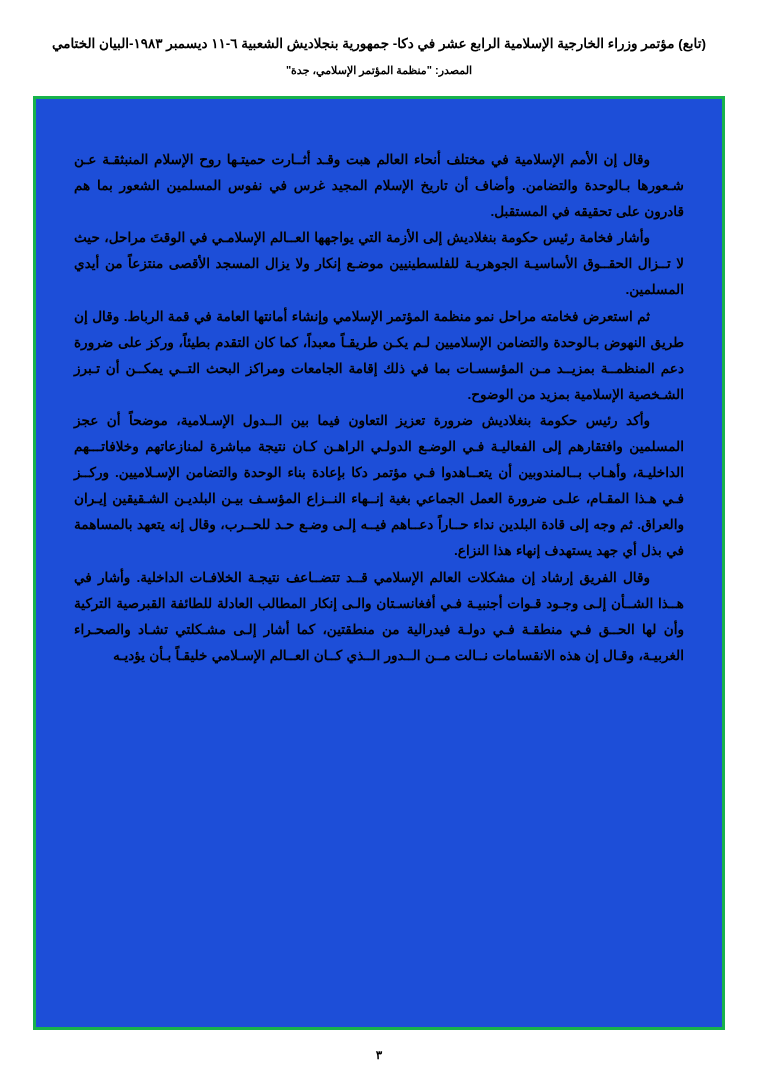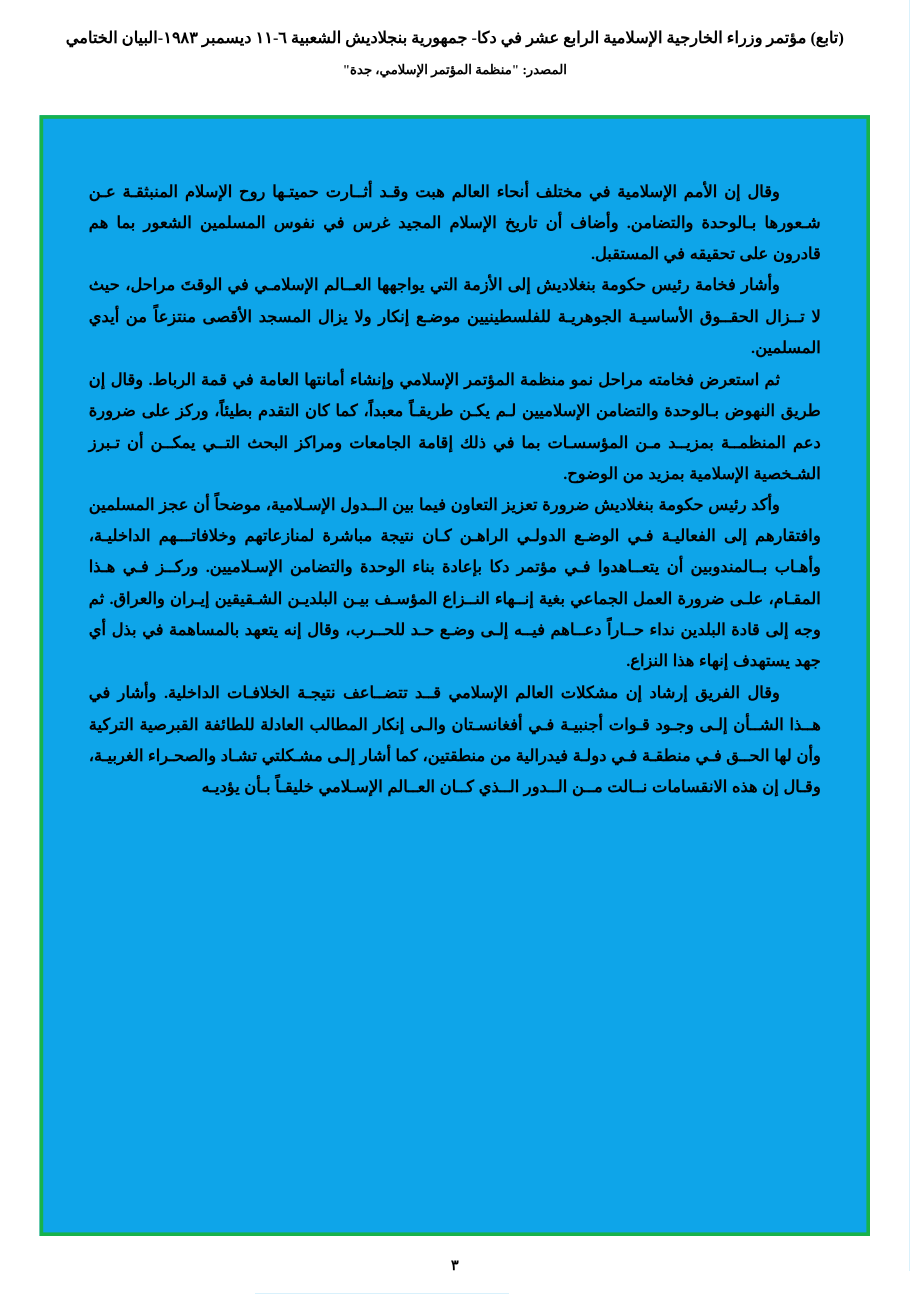--- a/index.html
+++ b/index.html
@@ -12,23 +12,22 @@
     height: 1078px;
     font-family: "Liberation Sans", sans-serif;
     color: #000000;
     position: relative;
     overflow: hidden;
   }
   .page {
     width: 758px;
     height: 1078px;
     box-sizing: border-box;
-    padding: 0;
+    padding: 12px;
     position: relative;
-    font-family: Liberation Serif, serif;
   }
   .header {
     text-align: center;
     padding: 22px 34px 0 34px;
   }
   .header-title {
     font-size: 13.5px;
     font-weight: bold;
     line-height: 1.5;
     direction: rtl;
@@ -40,21 +39,21 @@
     direction: rtl;
   }
   .frame {
     position: absolute;
     top: 96px;
     right: 33px;
     left: 33px;
     bottom: 48px;
     border: 3px solid #18b24b;
     box-sizing: border-box;
-    background: #0ea5e9;
+    background: #1d4ed8;
   }
   .content {
     padding: 48px 38px 20px 38px;
     direction: rtl;
   }
   p.para {
     margin: 0 0 0 0;
     font-size: 13.6px;
     font-weight: bold;
     line-height: 1.92;

